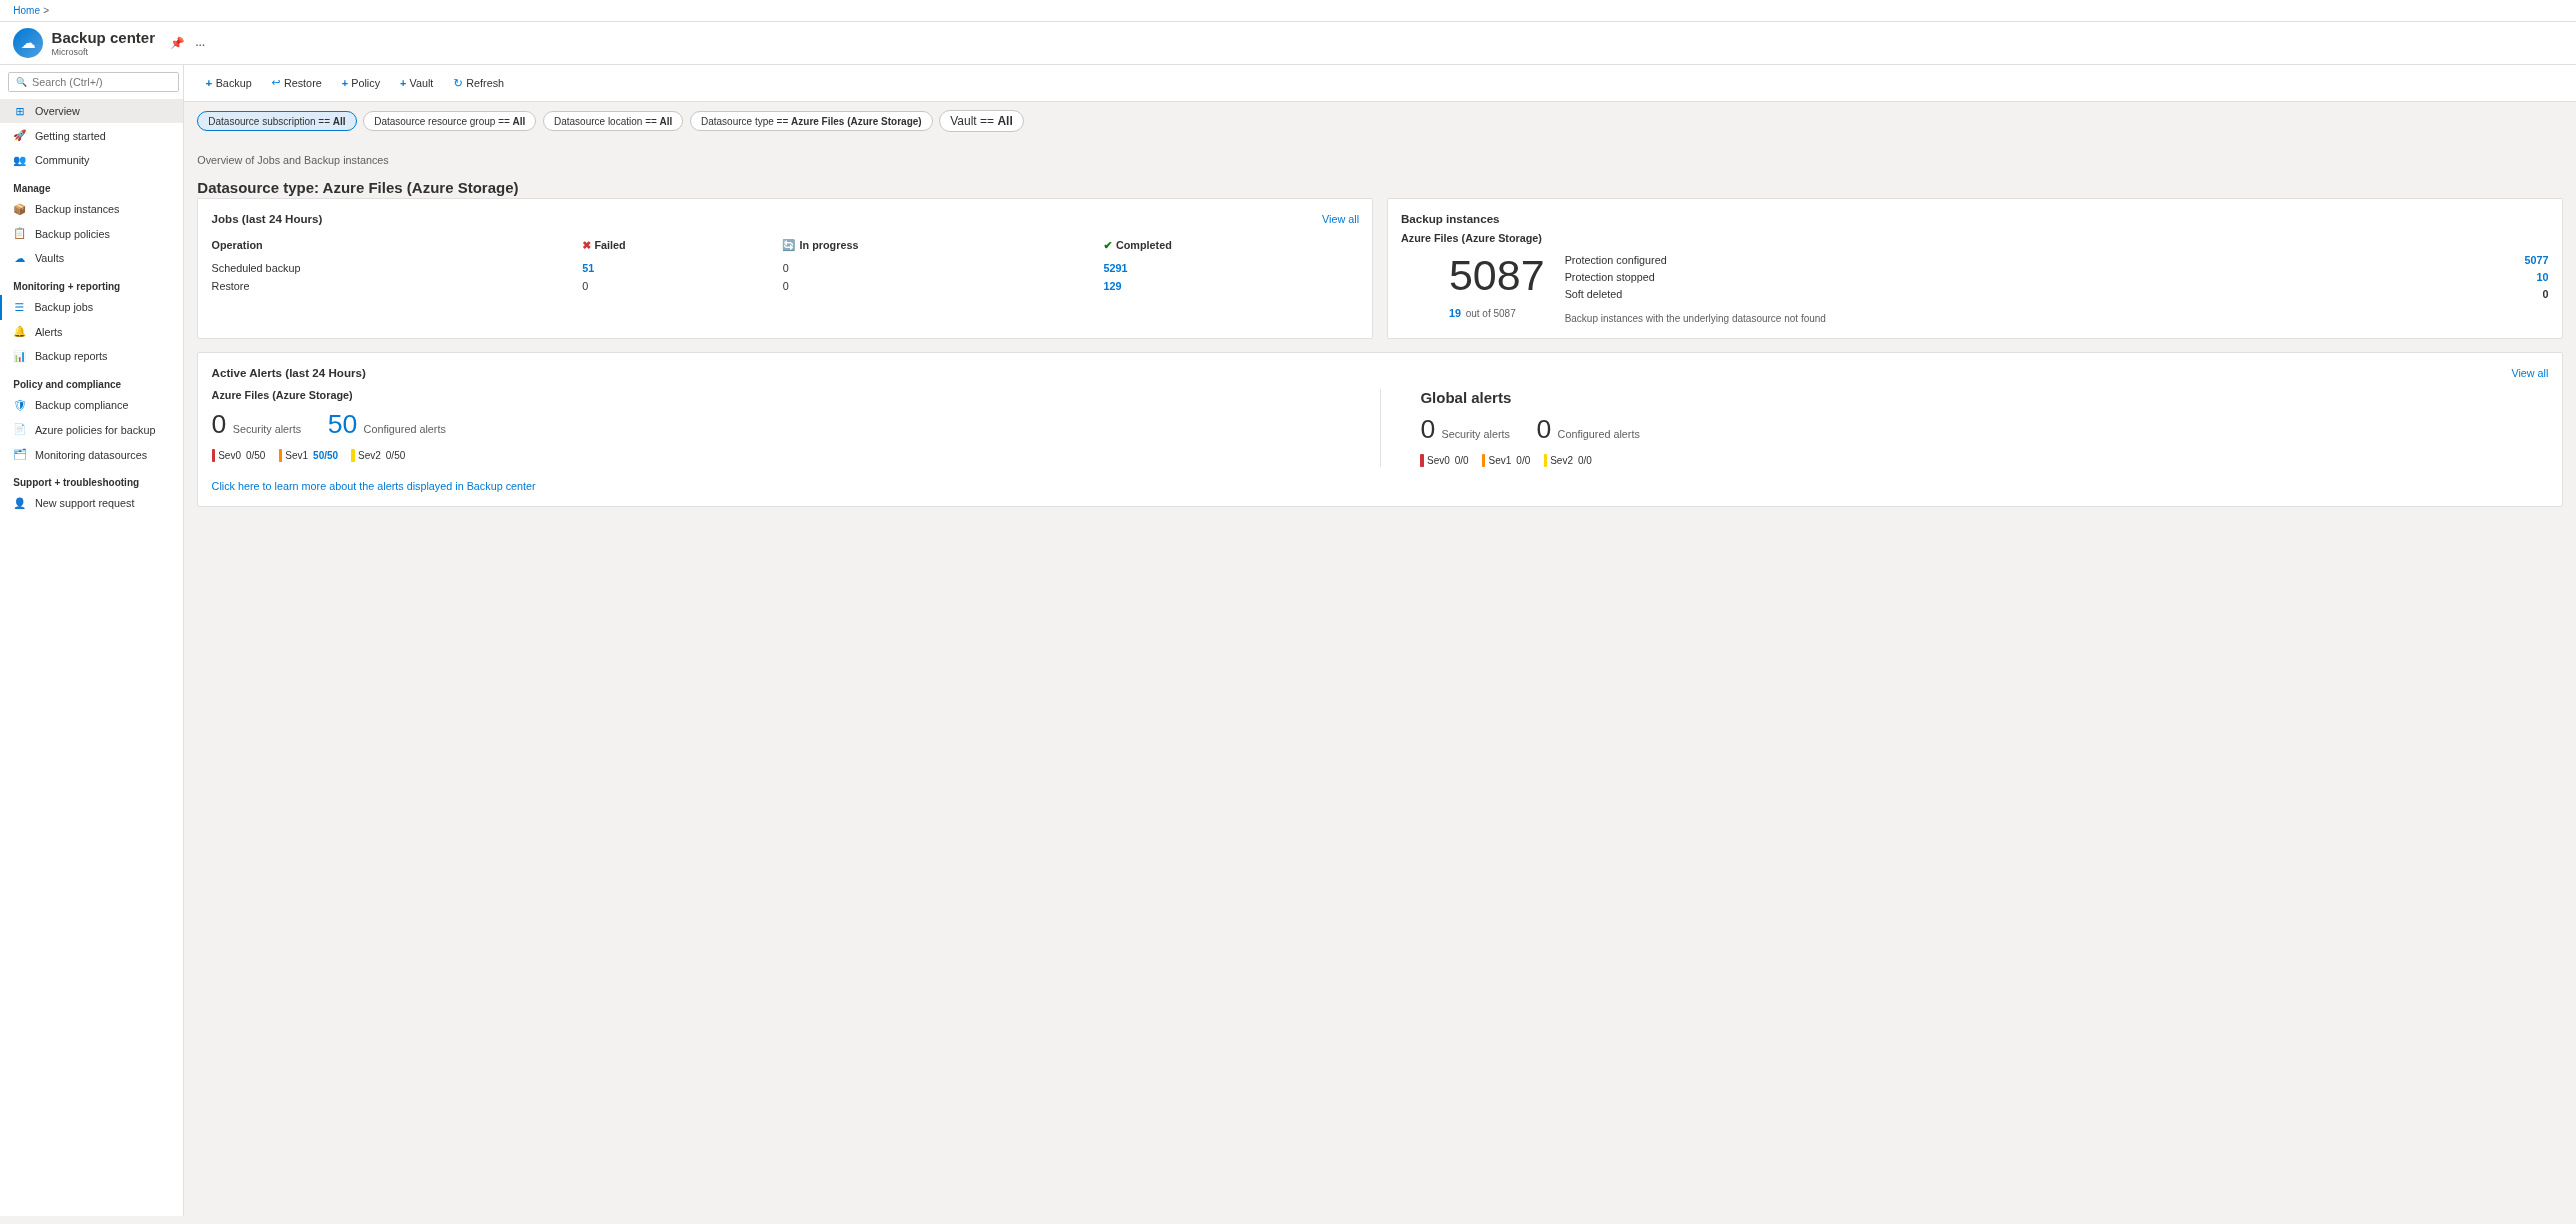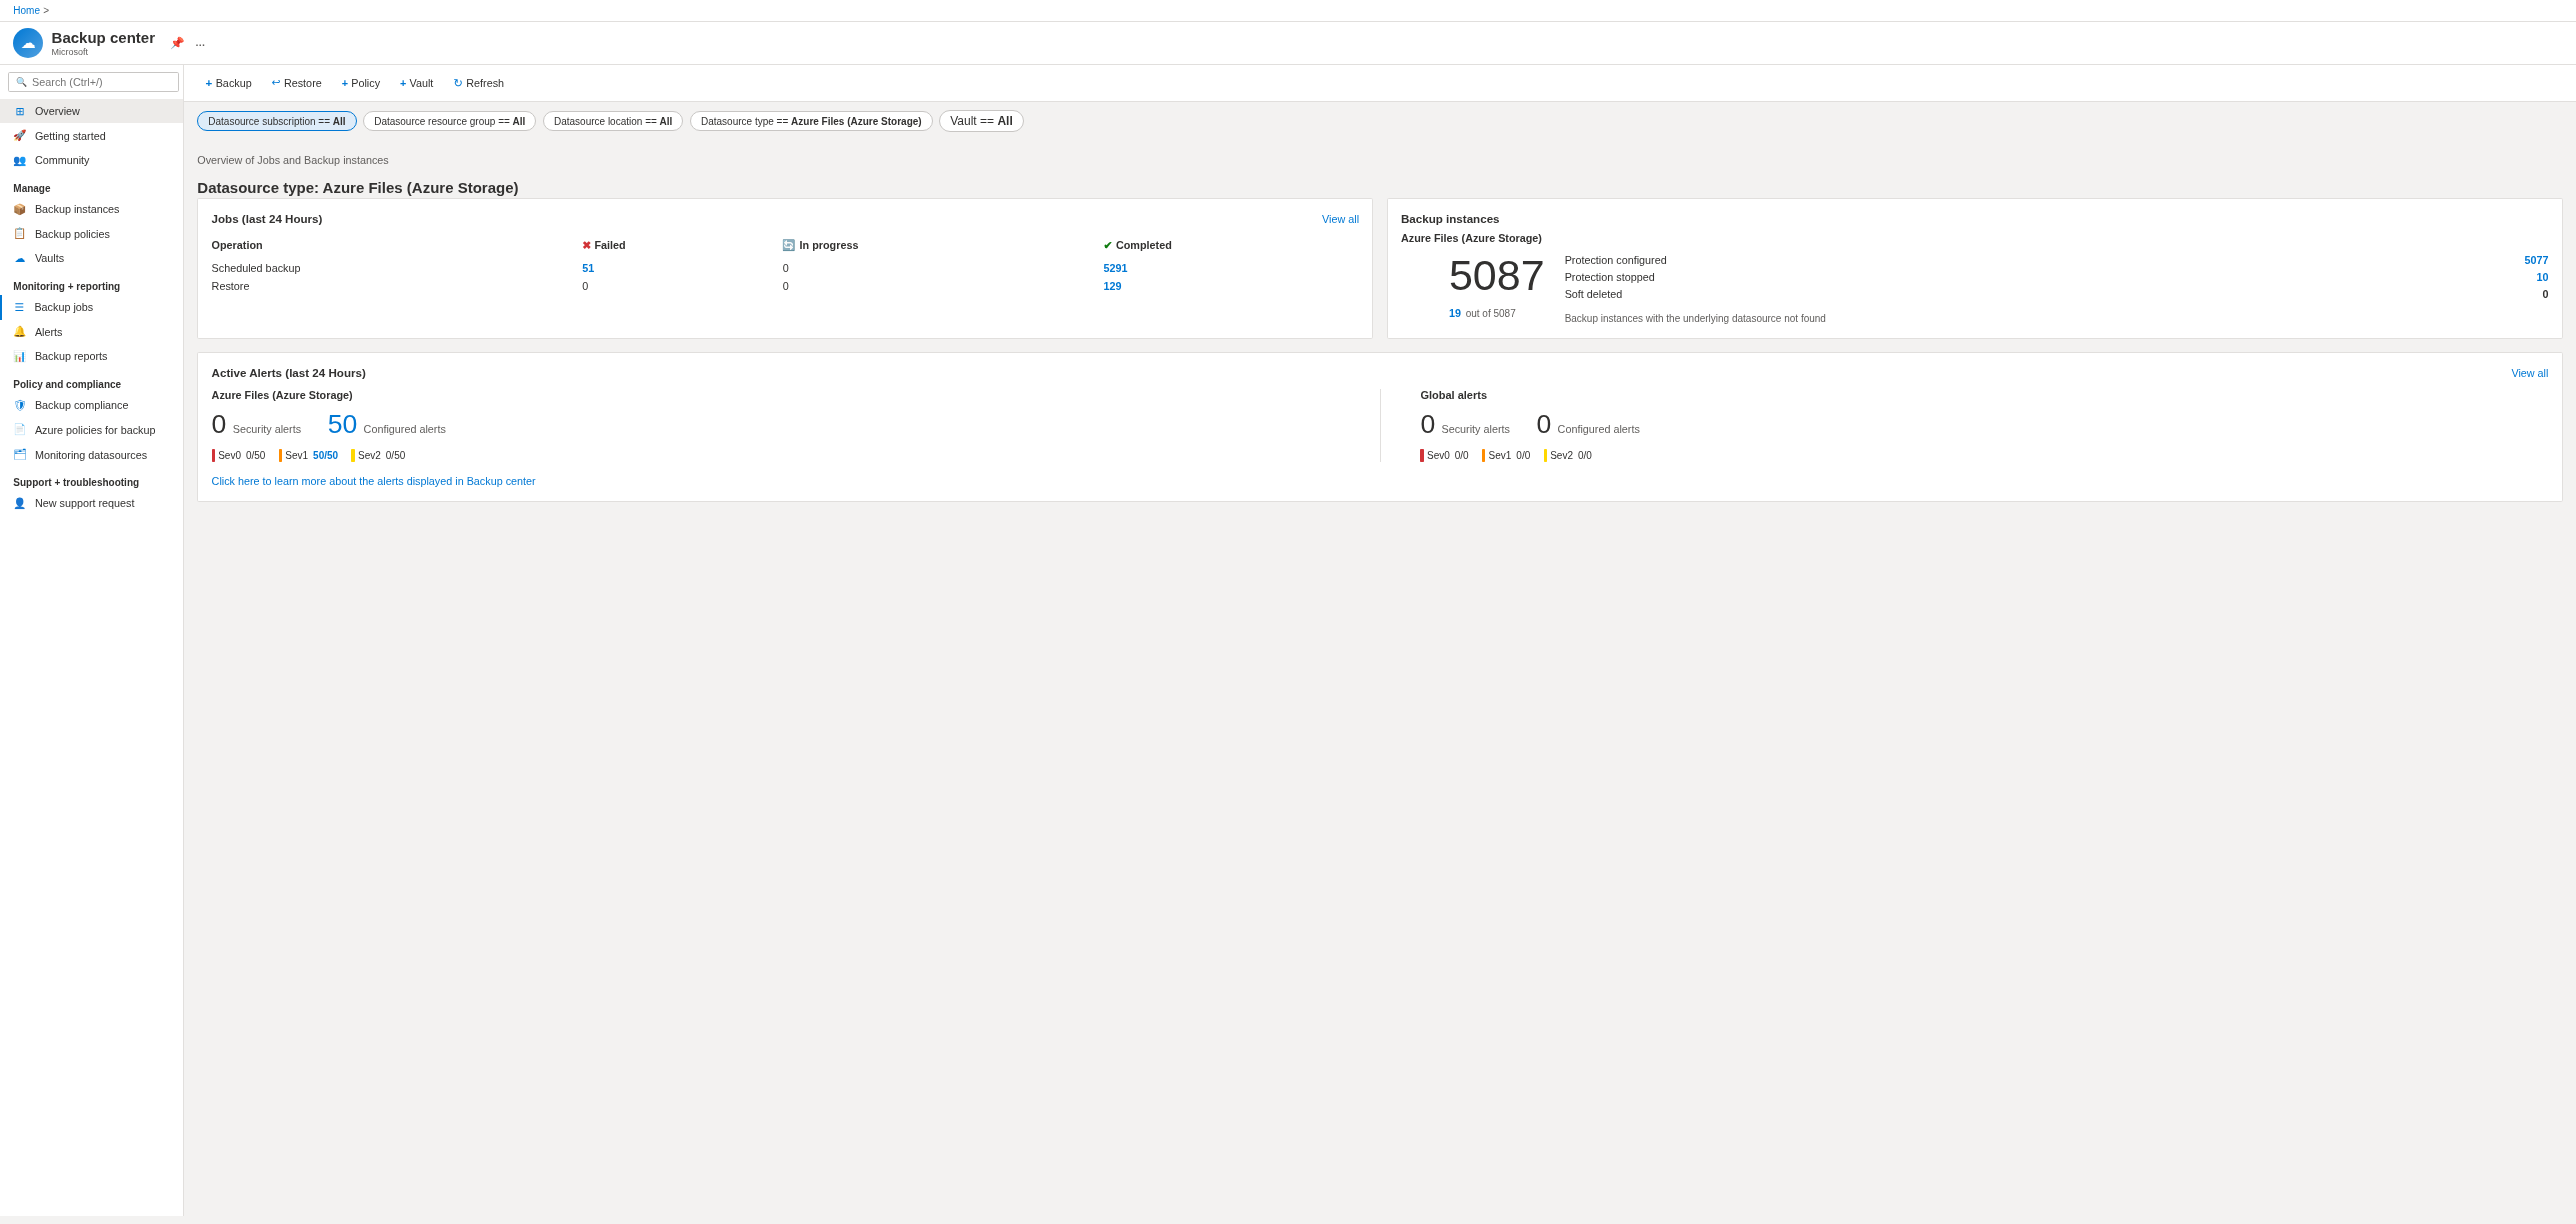--- a/index.html
+++ b/index.html
@@ -251,21 +251,21 @@
                 <div style="width:3.3px; height:13.3px; background:#ffd700; border-radius:0.8px;"></div>
                 <span style="font-size:10px; color:#323130;">Sev2</span>
                 <span style="font-size:10px; color:#323130; margin-left:1.7px;">0/50</span>
               </div>
             </div>
           </div>
 
           <div style="width:0.8px; background:#e1dfdd;"></div>
 
           <div style="flex:1;">
-            <div style="font-size:11px; font-weight:600; margin-bottom:8.3px;">Global alerts</div>
+            <div style="font-size:15px; font-weight:600; margin-bottom:8.3px;">Global alerts</div>
             <div style="display:flex; gap:26.6px; margin-bottom:8.3px; align-items:baseline;">
               <div>
                 <span style="font-size:26.6px; font-weight:300; color:#323130;">0</span>
                 <span style="font-size:10.8px; color:#605e5c; margin-left:3.3px;">Security alerts</span>
               </div>
               <div>
                 <span style="font-size:26.6px; font-weight:300; color:#323130;">0</span>
                 <span style="font-size:10.8px; color:#605e5c; margin-left:3.3px;">Configured alerts</span>
               </div>
             </div>

